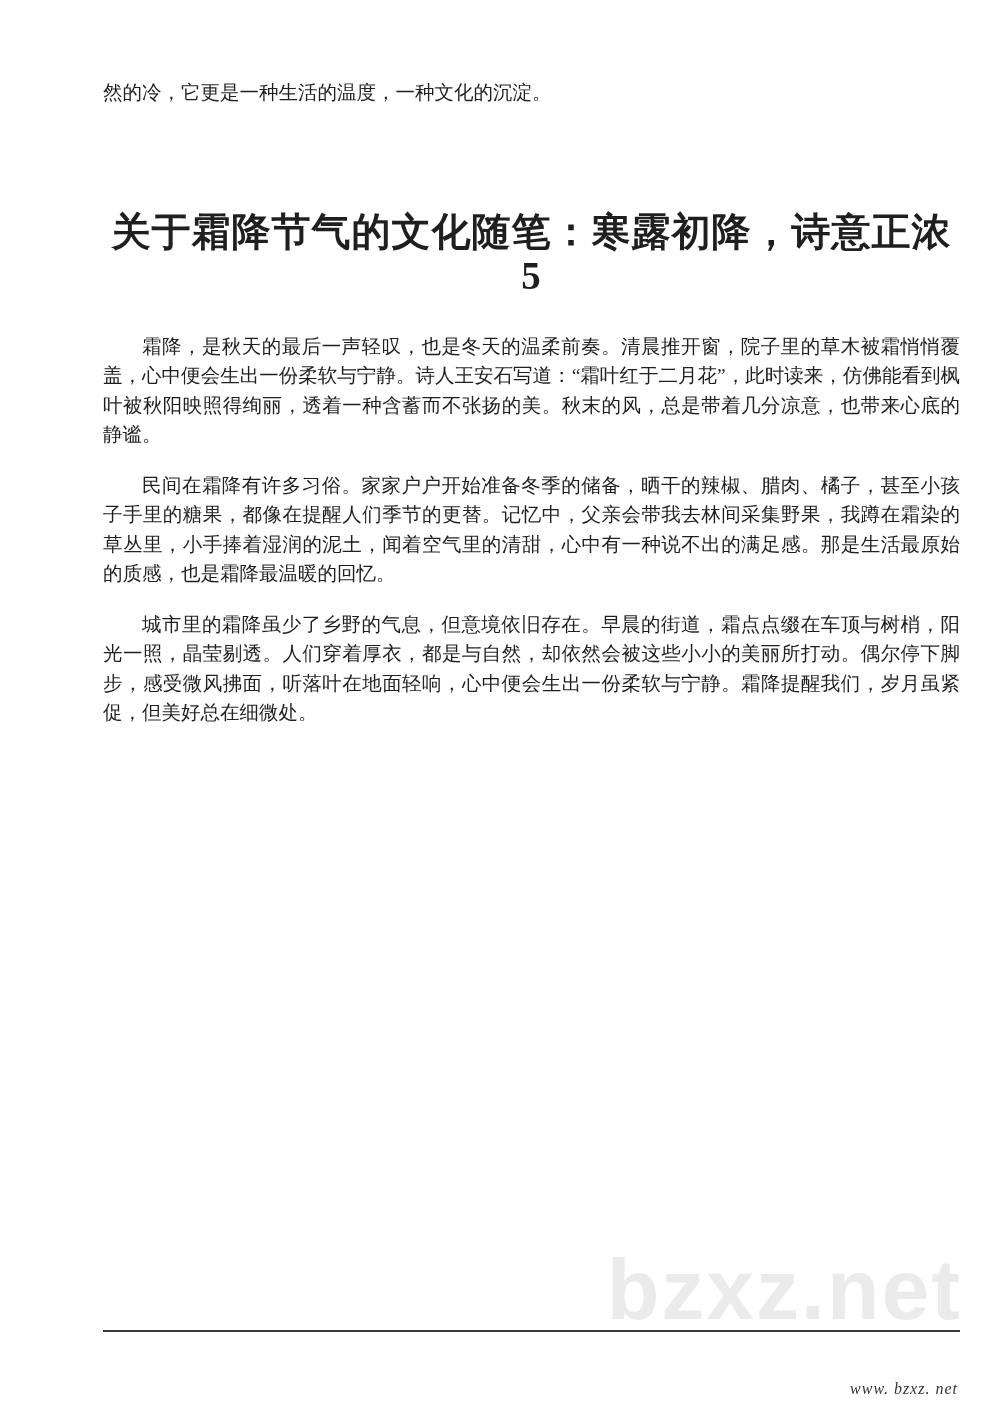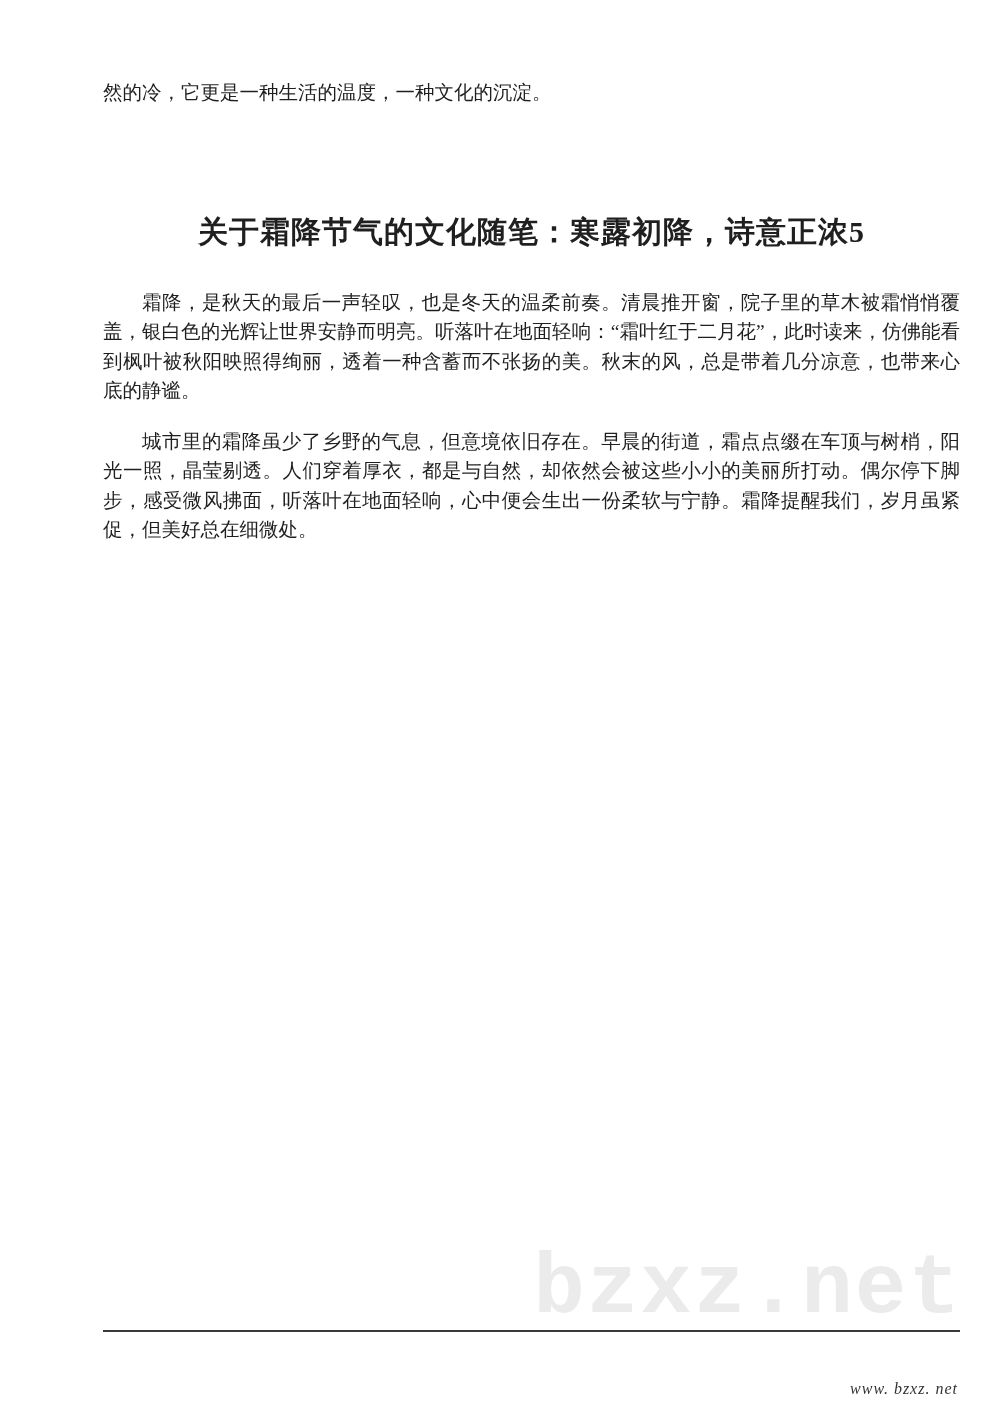--- a/index.html
+++ b/index.html
@@ -36,34 +36,34 @@
   .para {
     margin: 0 0 21px 0;
     text-indent: 2em;
     text-align: justify;
     text-justify: inter-ideograph;
   }
   .para.no-indent {
     text-indent: 0;
   }
   .heading {
-    font-size: 30px;
+    font-size: 39px;
     font-weight: bold;
     line-height: 44px;
     text-align: center;
     color: var(--text);
     margin: 102px 0 34px 0;
     letter-spacing: 1px;
   }
   .watermark {
     position: absolute;
     z-index: 1;
     right: 66px;
     top: 1246px;
-    font-family: Liberation Mono, monospace;
+    font-family: Liberation Sans, sans-serif;
     font-weight: bold;
     font-size: 86px;
     line-height: 86px;
     letter-spacing: 2px;
     color: var(--watermark);
     user-select: none;
   }
   .footer-rule {
     position: absolute;
     z-index: 2;
@@ -84,21 +84,22 @@
     color: var(--footer);
   }
 </style>
 </head>
 <body>
 
 <div class="page">
   <div class="content">
     <p class="para no-indent">然的冷，它更是一种生活的温度，一种文化的沉淀。</p>
     <h1 class="heading">关于霜降节气的文化随笔：寒露初降，诗意正浓5</h1>
-    <p class="para">霜降，是秋天的最后一声轻叹，也是冬天的温柔前奏。清晨推开窗，院子里的草木被霜悄悄覆盖，银白色的光辉让世界安静而明亮。听落叶在地面轻响：“霜叶红于二月花”，此时读来，仿佛能看到枫叶被秋阳映照得绚丽，透着一种含蓄而不张扬的美。秋末的风，总是带着几分凉意，也带来心底的静谧。</p>
+    <p class="para">霜降，是秋天的最后一声轻叹，也是冬天的温柔前奏。清晨推开窗，院子里的草木被霜悄悄覆盖，心中便会生出一份柔软与宁静。诗人王安石写道：“霜叶红于二月花”，此时读来，仿佛能看到枫叶被秋阳映照得绚丽，透着一种含蓄而不张扬的美。秋末的风，总是带着几分凉意，也带来心底的静谧。</p>
+    <p class="para">民间在霜降有许多习俗。家家户户开始准备冬季的储备，晒干的辣椒、腊肉、橘子，甚至小孩子手里的糖果，都像在提醒人们季节的更替。记忆中，父亲会带我去林间采集野果，我蹲在霜染的草丛里，小手捧着湿润的泥土，闻着空气里的清甜，心中有一种说不出的满足感。那是生活最原始的质感，也是霜降最温暖的回忆。</p>
     <p class="para">城市里的霜降虽少了乡野的气息，但意境依旧存在。早晨的街道，霜点点缀在车顶与树梢，阳光一照，晶莹剔透。人们穿着厚衣，都是与自然，却依然会被这些小小的美丽所打动。偶尔停下脚步，感受微风拂面，听落叶在地面轻响，心中便会生出一份柔软与宁静。霜降提醒我们，岁月虽紧促，但美好总在细微处。</p>
   </div>
 
   <div class="watermark">bzxz.net</div>
 
   <div class="footer-rule"></div>
 
   <div class="footer-url">www. bzxz. net</div>
 </div>
 

